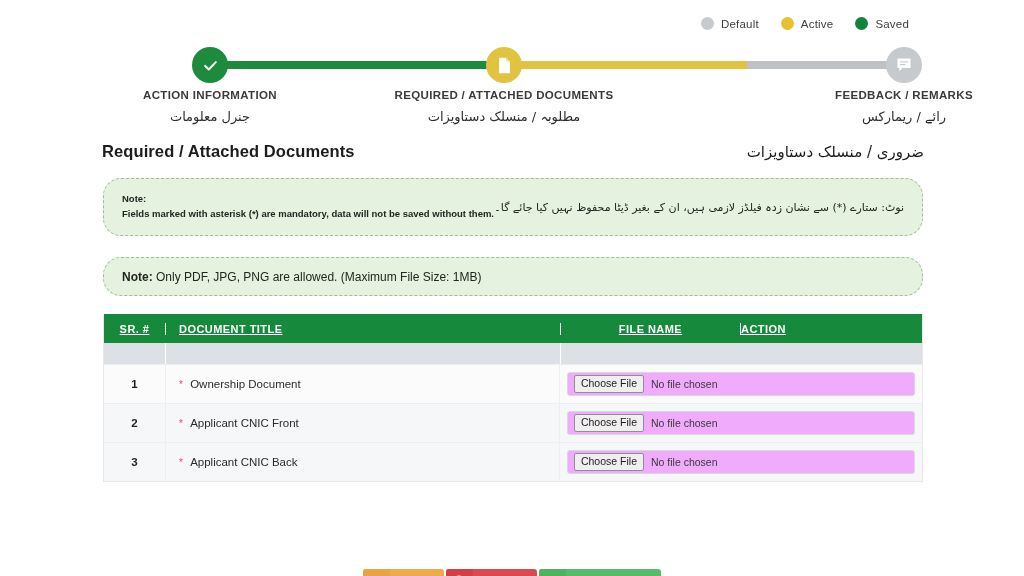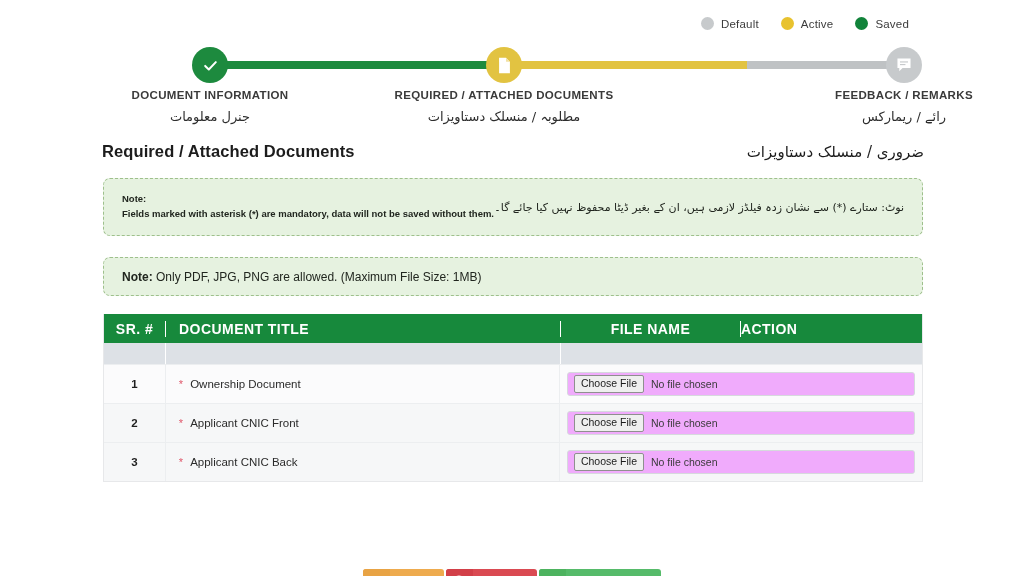--- a/index.html
+++ b/index.html
@@ -137,21 +137,21 @@
     font-family: "DejaVu Sans", sans-serif;
   }
 
   
   .note-box {
     position: absolute;
     left: 103px;
     width: 820px;
     background: #e6f2e0;
     border: 1px dashed #9ec08c;
-    border-radius: 7px;
+    border-radius: 18px;
     display: flex;
     align-items: center;
     justify-content: space-between;
     padding: 0 18px;
   }
   .note-box-1 {
     top: 178px;
     height: 58px;
   }
   .note-box-2 {
@@ -191,24 +191,25 @@
     border: 1px solid #e7e8ea;
     border-top: none;
   }
   .thead {
     display: flex;
     background: #17893c;
     height: 29px;
     align-items: center;
   }
   .th {
-    font-size: 14px;
+    font-size: 11px;
     font-weight: bold;
     color: #ffffff;
     letter-spacing: .45px;
+    text-decoration: underline;
   }
   .col-sr     { width: 62px;  text-align: center; }
   .col-title  { width: 395px; padding-left: 13px; text-align: left; }
   .col-file   { width: 180px; text-align: center; }
   .col-action { width: 157px; text-align: left; }
   .thead .col-title,
   .thead .col-file,
   .thead .col-sr { border-right: 1px solid #ffffff; }
 
   .subrow {
@@ -376,21 +377,21 @@
         <svg width="16" height="16" viewBox="0 0 22 20">
           <path d="M2 1 H20 V14 H9 L4.5 18.5 V14 H2 Z" fill="#ffffff"></path>
           <rect x="5.5" y="5" width="11" height="1.6" fill="#c7cacc"></rect>
           <rect x="5.5" y="8.6" width="7.5" height="1.6" fill="#c7cacc"></rect>
         </svg>
       </div>
     </div>
 
     <div class="step-labels">
       <div class="step-label sl-1">
-        <div class="en">DOCUMENT INFORMATION</div>
+        <div class="en">ACTION INFORMATION</div>
         <div class="ur">جنرل معلومات</div>
       </div>
       <div class="step-label sl-2">
         <div class="en">REQUIRED / ATTACHED DOCUMENTS</div>
         <div class="ur">مطلوبہ / منسلک دستاویزات</div>
       </div>
       <div class="step-label sl-3">
         <div class="en">FEEDBACK / REMARKS</div>
         <div class="ur">رائے / ریمارکس</div>
       </div>

